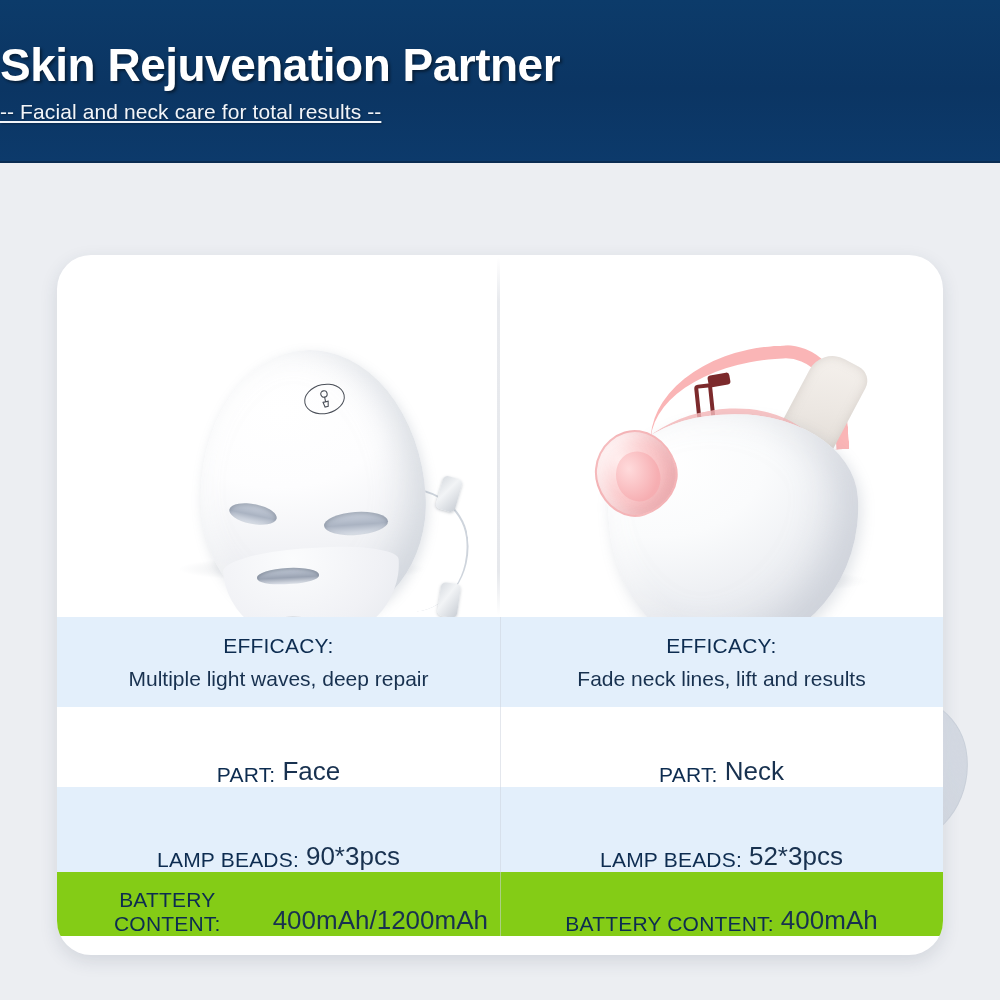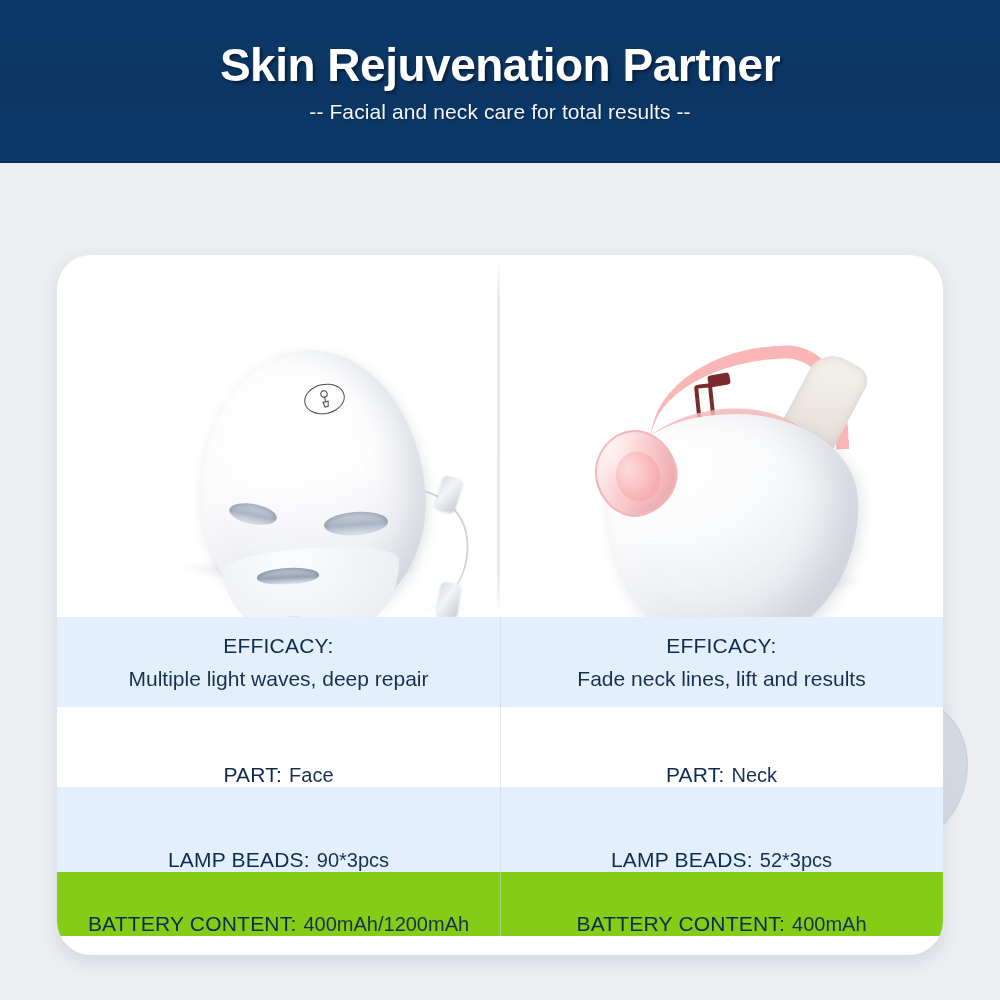--- a/index.html
+++ b/index.html
@@ -10,39 +10,40 @@
     overflow:hidden;
   }
 
   .page { position:relative; width:1000px; height:1000px; background:#eceef2; }
 
   
   .banner {
     position:absolute; left:0; top:0; width:1000px; height:163px;
     background:#0c3a68;
     background:linear-gradient(180deg,#0c3b6a 0%, #0b3563 55%, #0c3a6b 100%);
-    display:flex; flex-direction:column; align-items:center; justify-content:center;
+    display:flex; flex-direction:column; align-items:flex-start; justify-content:center;
     border-bottom:2px solid #0a2c52;
   }
   .banner-title {
     color:#ffffff;
     font-size:46px;
     font-weight:bold;
     letter-spacing:-0.5px;
     line-height:1.05;
     text-shadow:2px 2px 3px rgba(0,0,0,0.45);
     margin-top:4px;
   }
   .banner-sub {
     color:#f2f5f9;
     font-size:21px;
     font-weight:400;
     margin-top:10px;
     letter-spacing:0.1px;
     text-shadow:1px 1px 2px rgba(0,0,0,0.30);
+    text-decoration:underline;
   }
 
   
   .card {
     position:absolute; left:57px; top:255px; width:886px; height:700px;
     background:#ffffff;
     border-radius:34px;
     box-shadow:0 6px 18px rgba(40,55,80,0.13);
   }
 
@@ -84,21 +85,21 @@
     padding:0 12px;
     color:#0f2f55;
   }
   .spec-cell.divided { position:relative; }
   .spec-cell.divided::before {
     content:""; position:absolute; left:0; top:0; bottom:0; width:1px;
     background:rgba(205,212,222,0.55);
   }
 
   .lbl { font-weight:normal; font-size:21px; letter-spacing:0.2px; color:#0d2c50; }
-  .val { font-weight:400; font-size:20px; color:#18314f; }
+  .val { font-weight:400; font-size:26px; color:#18314f; }
 
   .stack .lbl { margin-bottom:9px; }
   .stack .val { font-size:21px; }
 
   .inline { flex-direction:row; align-items:flex-end; justify-content:center; }
   .inline .val { margin-left:7px; }
 
   
   .mask-scene { position:absolute; left:0; top:0; width:443px; height:449px; }
 

